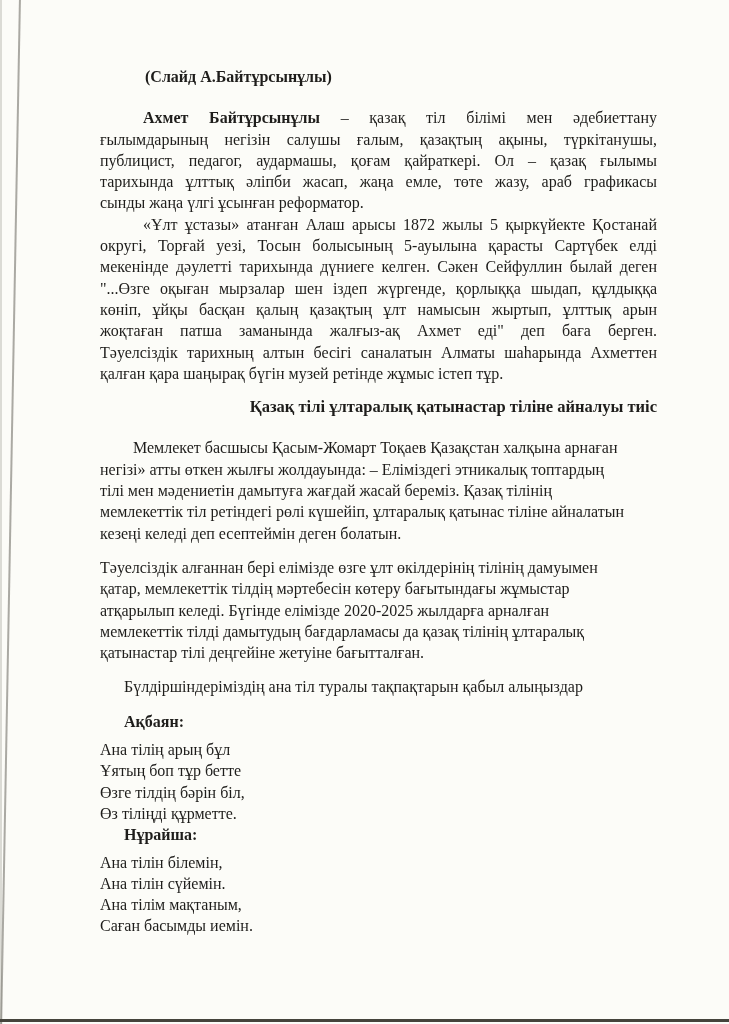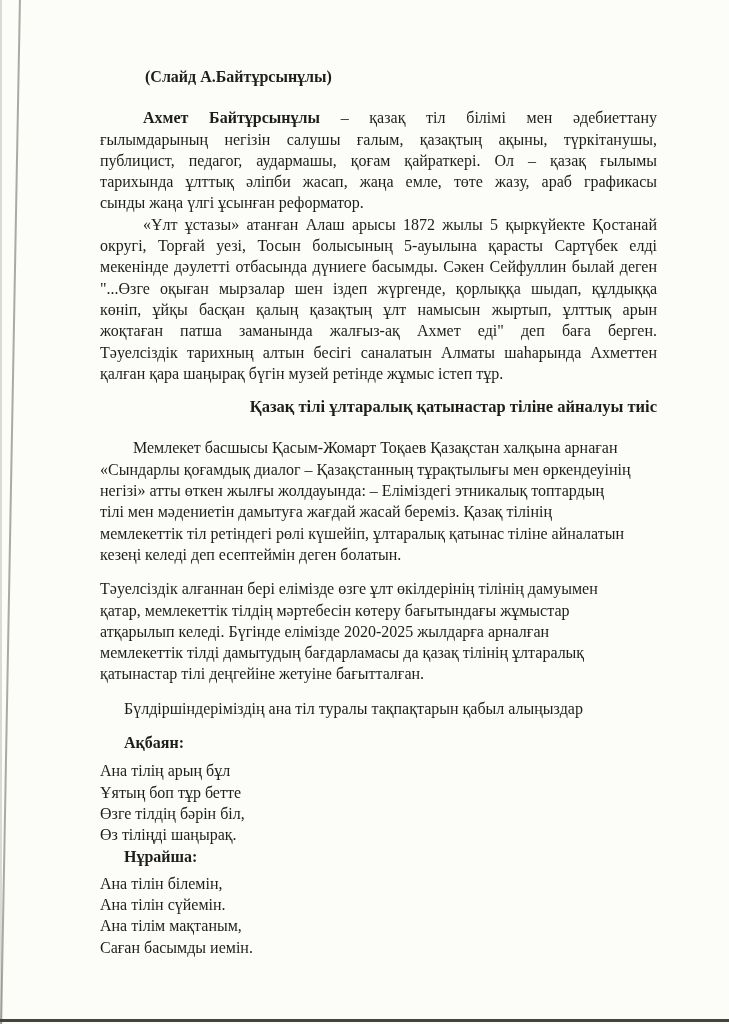--- a/index.html
+++ b/index.html
@@ -97,33 +97,32 @@
     <div class="para justify p-intro">
       <div class="line first-indent">
         <span class="bold">Ахмет Байтұрсынұлы</span><span> – қазақ тіл білімі мен әдебиеттану</span>
       </div>
       <div style="display:contents"><div class="line">ғылымдарының негізін салушы ғалым, қазақтың ақыны, түркітанушы,</div><div class="line">публицист, педагог, аудармашы, қоғам қайраткері. Ол – қазақ ғылымы</div><div class="line">тарихында ұлттық әліпби жасап, жаңа емле, төте жазу, араб графикасы</div><div class="line line-last">сынды жаңа үлгі ұсынған реформатор.</div></div>
     </div>
 
     <div class="para justify indent-first">
         <div class="line">«Ұлт ұстазы» атанған Алаш арысы 1872 жылы 5 қыркүйекте Қостанай</div>
         <div class="line">округі, Торғай уезі, Тосын болысының 5-ауылына қарасты Сартүбек елді</div>
-        <div class="line">мекенінде дәулетті отбасында дүниеге басымды. Сәкен Сейфуллин былай деген</div>
+        <div class="line">мекенінде дәулетті тарихында дүниеге келген. Сәкен Сейфуллин былай деген</div>
         <div class="line">"...Өзге оқыған мырзалар шен іздеп жүргенде, қорлыққа шыдап, құлдыққа</div>
         <div class="line">көніп, ұйқы басқан қалың қазақтың ұлт намысын жыртып, ұлттық арын</div>
         <div class="line">жоқтаған патша заманында жалғыз-ақ Ахмет еді" деп баға берген.</div>
         <div class="line">Тәуелсіздік тарихның алтын бесігі саналатын Алматы шаһарында Ахметтен</div>
         <div class="line line-last">қалған қара шаңырақ бүгін музей ретінде жұмыс істеп тұр.</div>
       </div>
 
     <div class="heading">Қазақ тілі ұлтаралық қатынастар тіліне айналуы тиіс</div>
 
     <div class="para left indent-first-sm">
         <div class="line">Мемлекет басшысы Қасым-Жомарт Тоқаев Қазақстан халқына арнаған</div>
-        <div class="line">«Сындарлы қоғамдық диалог – Қазақстанның тұрақтылығы мен өркендеуінің</div>
         <div class="line">негізі» атты өткен жылғы жолдауында: – Еліміздегі этникалық топтардың</div>
         <div class="line">тілі мен мәдениетін дамытуға жағдай жасай береміз. Қазақ тілінің</div>
         <div class="line">мемлекеттік тіл ретіндегі рөлі күшейіп, ұлтаралық қатынас тіліне айналатын</div>
         <div class="line line-last">кезеңі келеді деп есептеймін деген болатын.</div>
       </div>
 
     <div class="para left p-development">
         <div class="line">Тәуелсіздік алғаннан бері елімізде өзге ұлт өкілдерінің тілінің дамуымен</div>
         <div class="line">қатар, мемлекеттік тілдің мәртебесін көтеру бағытындағы жұмыстар</div>
         <div class="line">атқарылып келеді. Бүгінде елімізде 2020-2025 жылдарға арналған</div>
@@ -132,21 +131,21 @@
       </div>
 
     <div class="para left poem-title p-invitation" style="font-weight:400"><span>Бүлдіршіндеріміздің ана тіл туралы тақпақтарын қабыл алыңыздар</span></div>
 
     <div class="poem-title">Ақбаян:</div>
 
     <div class="para left poem">
         <div class="line">Ана тілің арың бұл</div>
         <div class="line">Ұятың боп тұр бетте</div>
         <div class="line">Өзге тілдің бәрін біл,</div>
-        <div class="line line-last">Өз тіліңді шаңырақ.</div>
+        <div class="line line-last">Өз тіліңді құрметте.</div>
       </div>
 
     <div class="poem-title tight">Нұрайша:</div>
 
     <div class="para left poem poem2">
         <div class="line">Ана тілін білемін,</div>
         <div class="line">Ана тілін сүйемін.</div>
         <div class="line">Ана тілім мақтаным,</div>
         <div class="line line-last">Саған басымды иемін.</div>
       </div>

